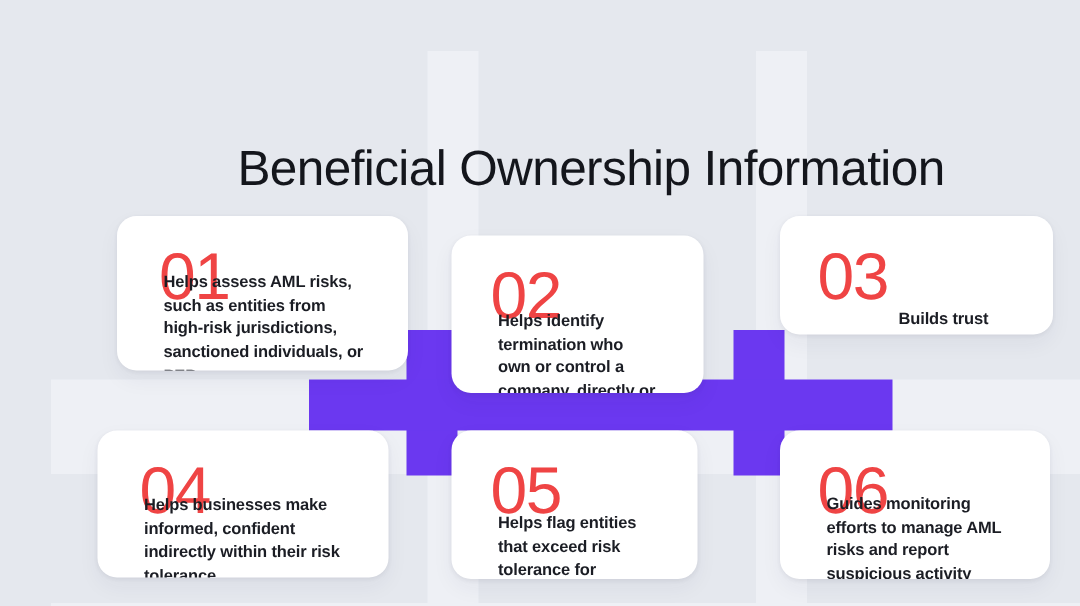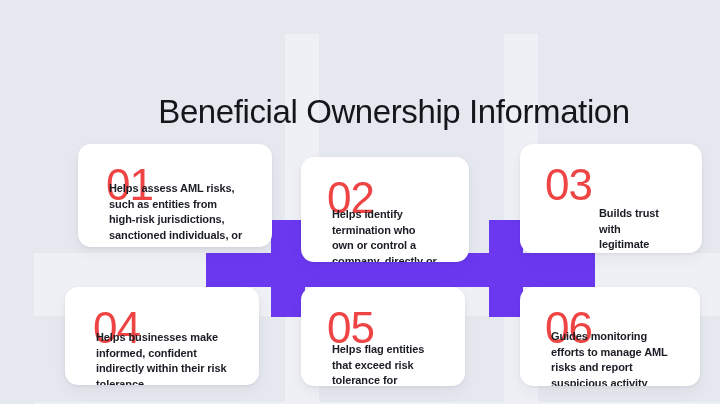--- a/index.html
+++ b/index.html
@@ -116,21 +116,21 @@
     font-size: 11px;
     font-weight: 700;
     line-height: 1.43;
     color: #1b1d24;
     letter-spacing: -0.1px;
   }
 
   
   #card-1 { left: 44px;  top: 110px; width: 194px; height: 103px; }
   #card-2 { left: 267px; top: 123px; width: 168px; height: 105px; }
-  #card-3 { left: 486px; top: 110px; width: 182px; height: 109px; }
+  #card-3 { left: 486px; top: 110px; width: 182px; height: 79px; }
 
   
   #card-4 { left: 31px;  top: 253px; width: 194px; height: 98px; }
   #card-5 { left: 267px; top: 253px; width: 164px; height: 99px; }
   #card-6 { left: 486px; top: 253px; width: 180px; height: 99px; }
 
   
   #card-1 .card-text { top: 20px; }
   #card-2 .card-text { top: 33px; }
   #card-3 .card-text { top: 45px; margin-left: 48px; }

